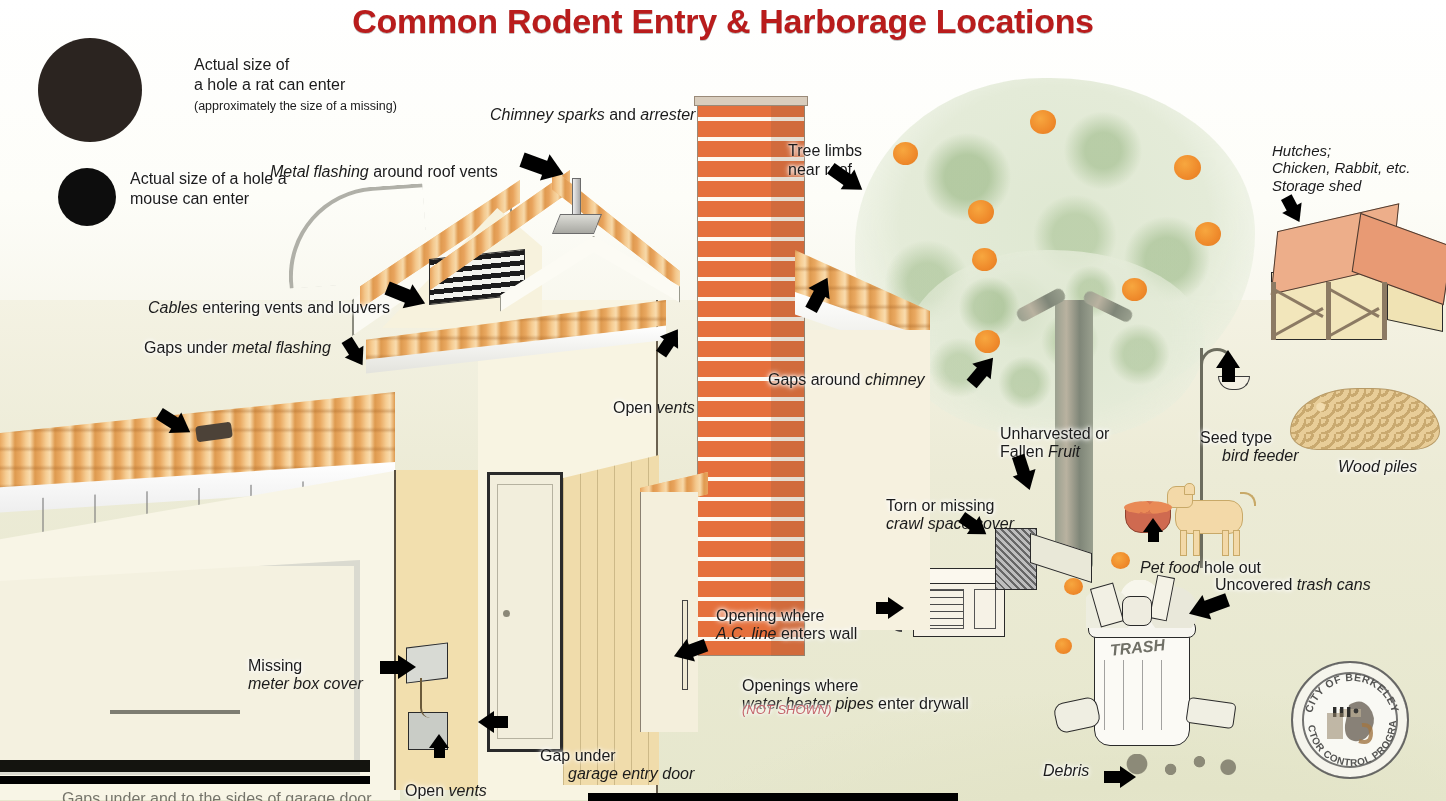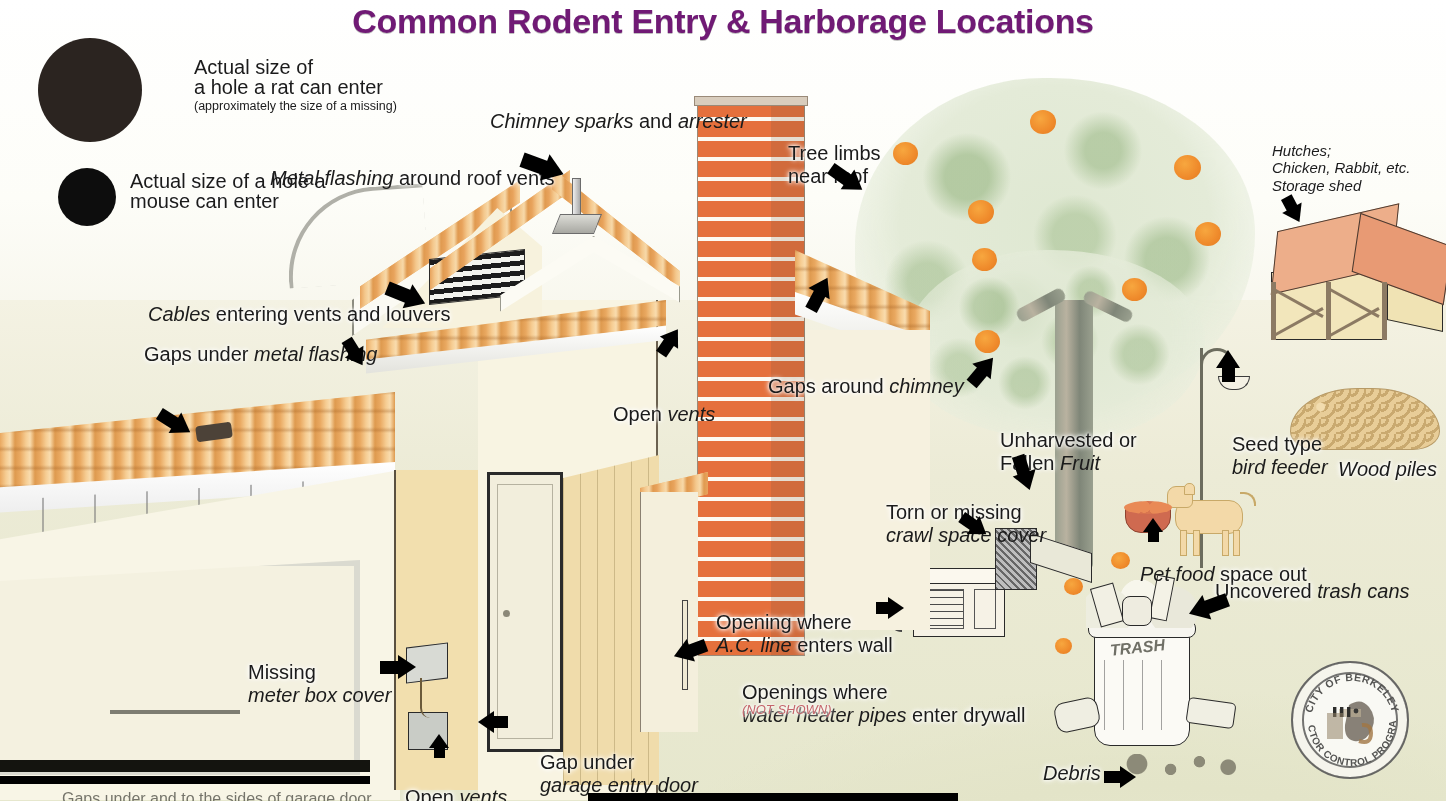--- a/index.html
+++ b/index.html
@@ -27,40 +27,40 @@
   .bg-sky {
     position: absolute; left: 0; top: 0; width: 1446px; height: 330px;
     background: linear-gradient(to bottom, #ffffff 0%, #fdfdf8 60%, #f7f6ec 100%);
   }
 
   
   .title {
     position: absolute; left: 0; top: 2px; width: 1446px;
     text-align: center;
     font-size: 34px; font-weight: bold; letter-spacing: -0.3px;
-    color: #701a75;
+    color: #b91c1c;
     font-family: "Liberation Sans", sans-serif;
     text-shadow: 0 1px 0 rgba(0,0,0,0.25);
   }
 
   
   .circle-rat {
     position: absolute; left: 38px; top: 38px; width: 104px; height: 104px;
     border-radius: 50%; background: #2b2420;
   }
   .circle-mouse {
     position: absolute; left: 58px; top: 168px; width: 58px; height: 58px;
     border-radius: 50%; background: #0d0d0d;
   }
 
   
   .lbl {
     position: absolute;
     color: #1b1b1b;
-    font-size: 20px;
+    font-size: 16px;
     line-height: 1.16;
     white-space: pre-line;
     text-shadow: 0 0 6px #ffffff, 0 0 5px #ffffff, 0 0 3px #ffffff;
   }
   .lbl.it { font-style: italic; }
   .lbl.small { font-size: 12.5px; }
   .lbl.notshown { color: #c4656b; font-size: 13px; font-style: normal; }
 
   
   .arrow { position: absolute; }
@@ -384,53 +384,53 @@
 Storage shed</div>
 
   <div class="lbl" style="left:613px; top:380px;">
     <span>Open </span><span class="lbl it" style="position:static; text-shadow:none;">vents</span>
   </div>
 
   <div class="lbl" style="left:1000px; top:406px;">
     <span>Unharvested or</span><br><span>Fallen </span><span class="lbl it" style="position:static; text-shadow:none;">Fruit</span>
   </div>
 
-  <div class="lbl" style="left:1200px; top:410px;margin-left:32px;">
-    <span>Seed type</span><br><span class="lbl it" style="position:static; text-shadow:none;">bird feeder</span>
+  <div class="lbl" style="left:1200px; top:410px;">
+    <span>Seed type</span><br><span class="lbl it" style="position:static; text-shadow:none;padding-left:22px;">bird feeder</span>
   </div>
 
   <div class="lbl it" style="left:1338px; top:458px;">Wood piles</div>
 
   <div class="lbl" style="left:886px; top:478px;">
     <span>Torn or missing</span><br><span class="lbl it" style="position:static; text-shadow:none;">crawl space cover</span>
   </div>
 
   <div class="lbl" style="left:1140px; top:540px;">
-    <span class="lbl it" style="position:static; text-shadow:none;">Pet food</span><span> space out</span>
+    <span class="lbl it" style="position:static; text-shadow:none;">Pet food</span><span> hole out</span>
   </div>
 
   <div class="lbl" style="left:1215px; top:557px;">
     <span>Uncovered </span><span class="lbl it" style="position:static; text-shadow:none;">trash cans</span>
   </div>
 
   <div class="lbl" style="left:716px; top:588px;">
     <span>Opening where</span><br><span class="lbl it" style="position:static; text-shadow:none;">A.C. line</span><span> enters wall</span>
   </div>
 
   <div class="lbl" style="left:742px; top:658px;">
     <span>Openings where</span><br><span class="lbl it" style="position:static; text-shadow:none;">water heater pipes</span><span> enter drywall</span>
   </div>
   <div class="lbl notshown" style="left:742px; top:702px;font-style:italic;">(NOT SHOWN)</div>
 
   <div class="lbl" style="left:248px; top:638px;">
     <span>Missing</span><br><span class="lbl it" style="position:static; text-shadow:none;">meter box cover</span>
   </div>
 
   <div class="lbl" style="left:540px; top:728px;">
-    <span>Gap under</span><br><span class="lbl it" style="position:static; text-shadow:none;">garage entry door</span>
+    <span>Gap under</span><br><span class="lbl it" style="position:static; text-shadow:none;margin-left:28px;">garage entry door</span>
   </div>
 
   <div class="lbl" style="left:405px; top:763px;">
     <span>Open </span><span class="lbl it" style="position:static; text-shadow:none;">vents</span>
   </div>
 
   <div class="lbl it" style="left:1043px; top:762px;">Debris</div>
 
   <div class="lbl cut-text" style="left:62px; top:790px; font-size:16px; text-shadow:none; opacity:.75;">Gaps under and to the sides of garage door</div>
 

